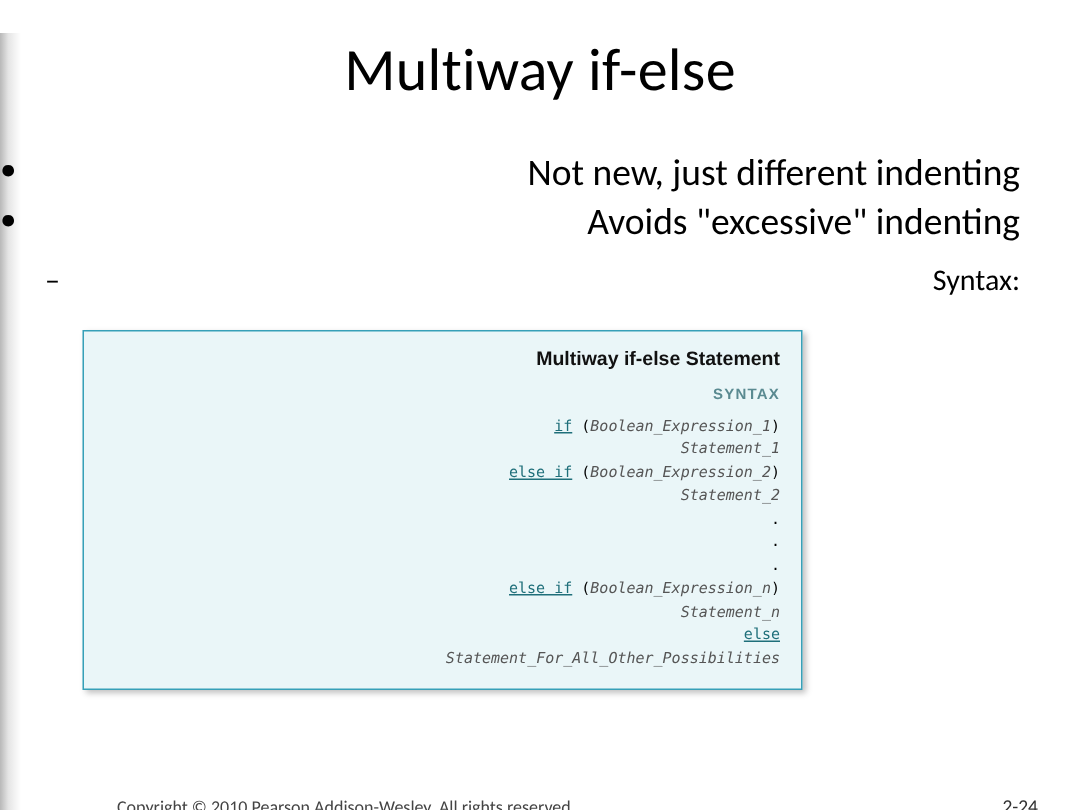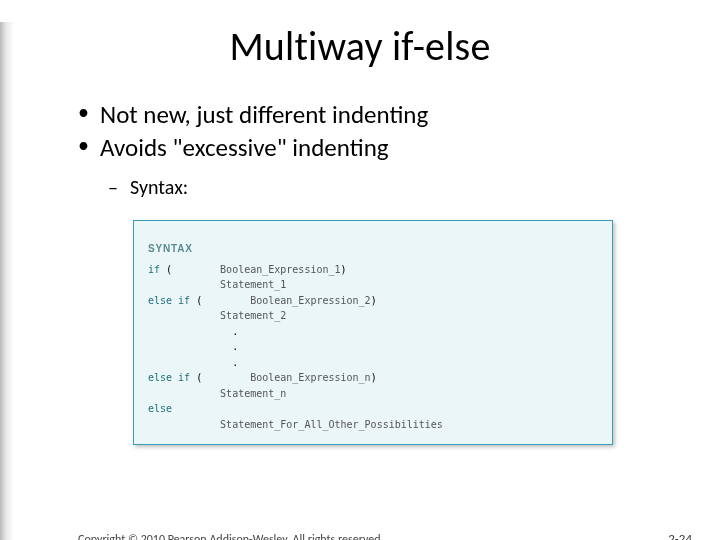--- a/index.html
+++ b/index.html
@@ -20,22 +20,22 @@
   }
   .title {
     text-align: center;
     font-size: 40px;
     font-weight: 400;
     margin-top: 22px;
     margin-bottom: 28px;
     letter-spacing: 0.2px;
   }
   .content {
-    padding-left: 78px;
     padding-right: 40px;
+    text-align: right;
   }
   .bullet1 {
     font-size: 25px;
     line-height: 1.25;
     margin-bottom: 2px;
     position: relative;
     padding-left: 22px;
   }
   .bullet1::before {
     content: "•";
@@ -84,22 +84,22 @@
     margin-bottom: 8px;
     margin-top: 12px;
   }
   .code {
     font-family: "Lucida Console", Consolas, monospace;
     font-size: 10px;
     line-height: 1.55;
     color: #000;
     white-space: pre;
   }
-  .kw { color: #1f6f7a; }
-  .ital { color: #555; margin-left: 48px; }
+  .kw { color: #1f6f7a; text-decoration: underline; }
+  .ital { font-style: italic; color: #555; }
   .footer {
     position: absolute;
     bottom: 16px;
     left: 78px;
     right: 28px;
     display: flex;
     justify-content: space-between;
     align-items: flex-end;
     font-size: 12px;
     color: #444;
@@ -124,20 +124,21 @@
 
   <div class="title">Multiway if-else</div>
 
   <div class="content">
     <div class="bullet1">Not new, just different indenting</div>
     <div class="bullet1">Avoids "excessive" indenting</div>
     <div class="bullet2">Syntax:</div>
 
     <div class="syntax-box-wrap">
       <div class="syntax-box">
+        <div class="box-title">Multiway if-else Statement</div>
         <div class="box-subtitle">SYNTAX</div>
         <div class="code"><span class="kw">if</span> (<span class="ital">Boolean_Expression_1</span>)
     <span class="ital">Statement_1</span>
 <span class="kw">else if</span> (<span class="ital">Boolean_Expression_2</span>)
     <span class="ital">Statement_2</span>
               .
               .
               .
 <span class="kw">else if</span> (<span class="ital">Boolean_Expression_n</span>)
     <span class="ital">Statement_n</span>

